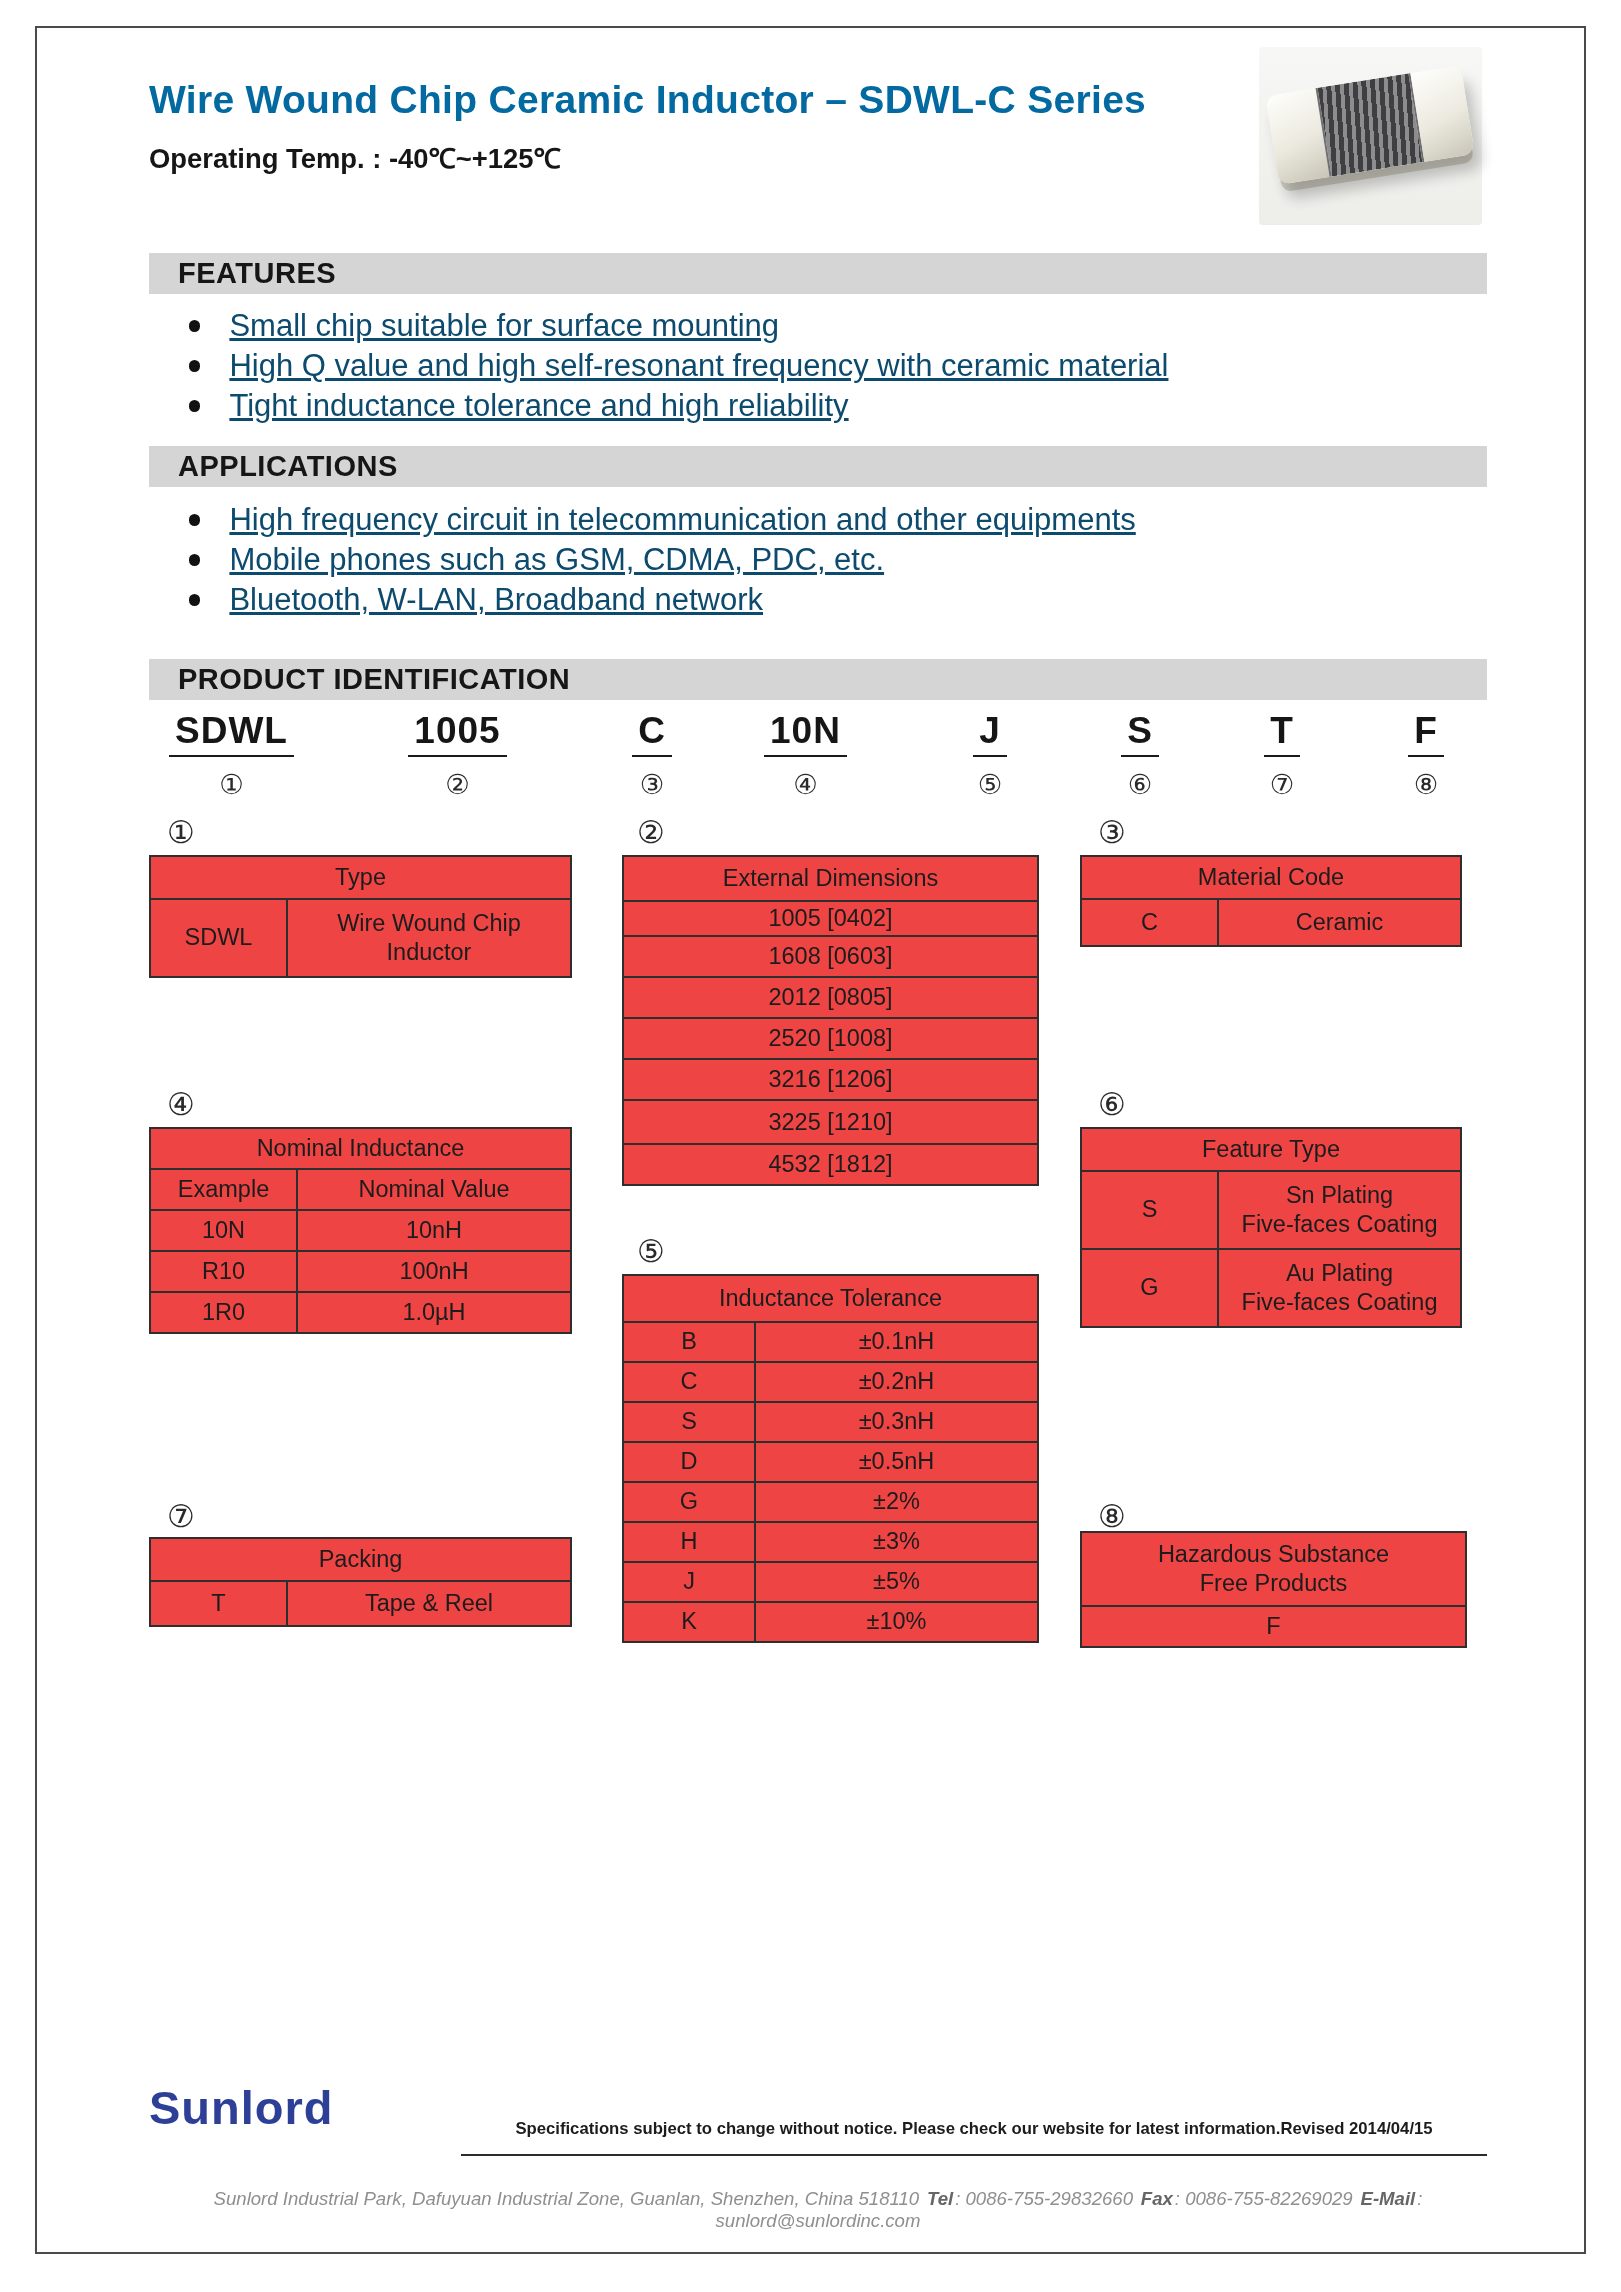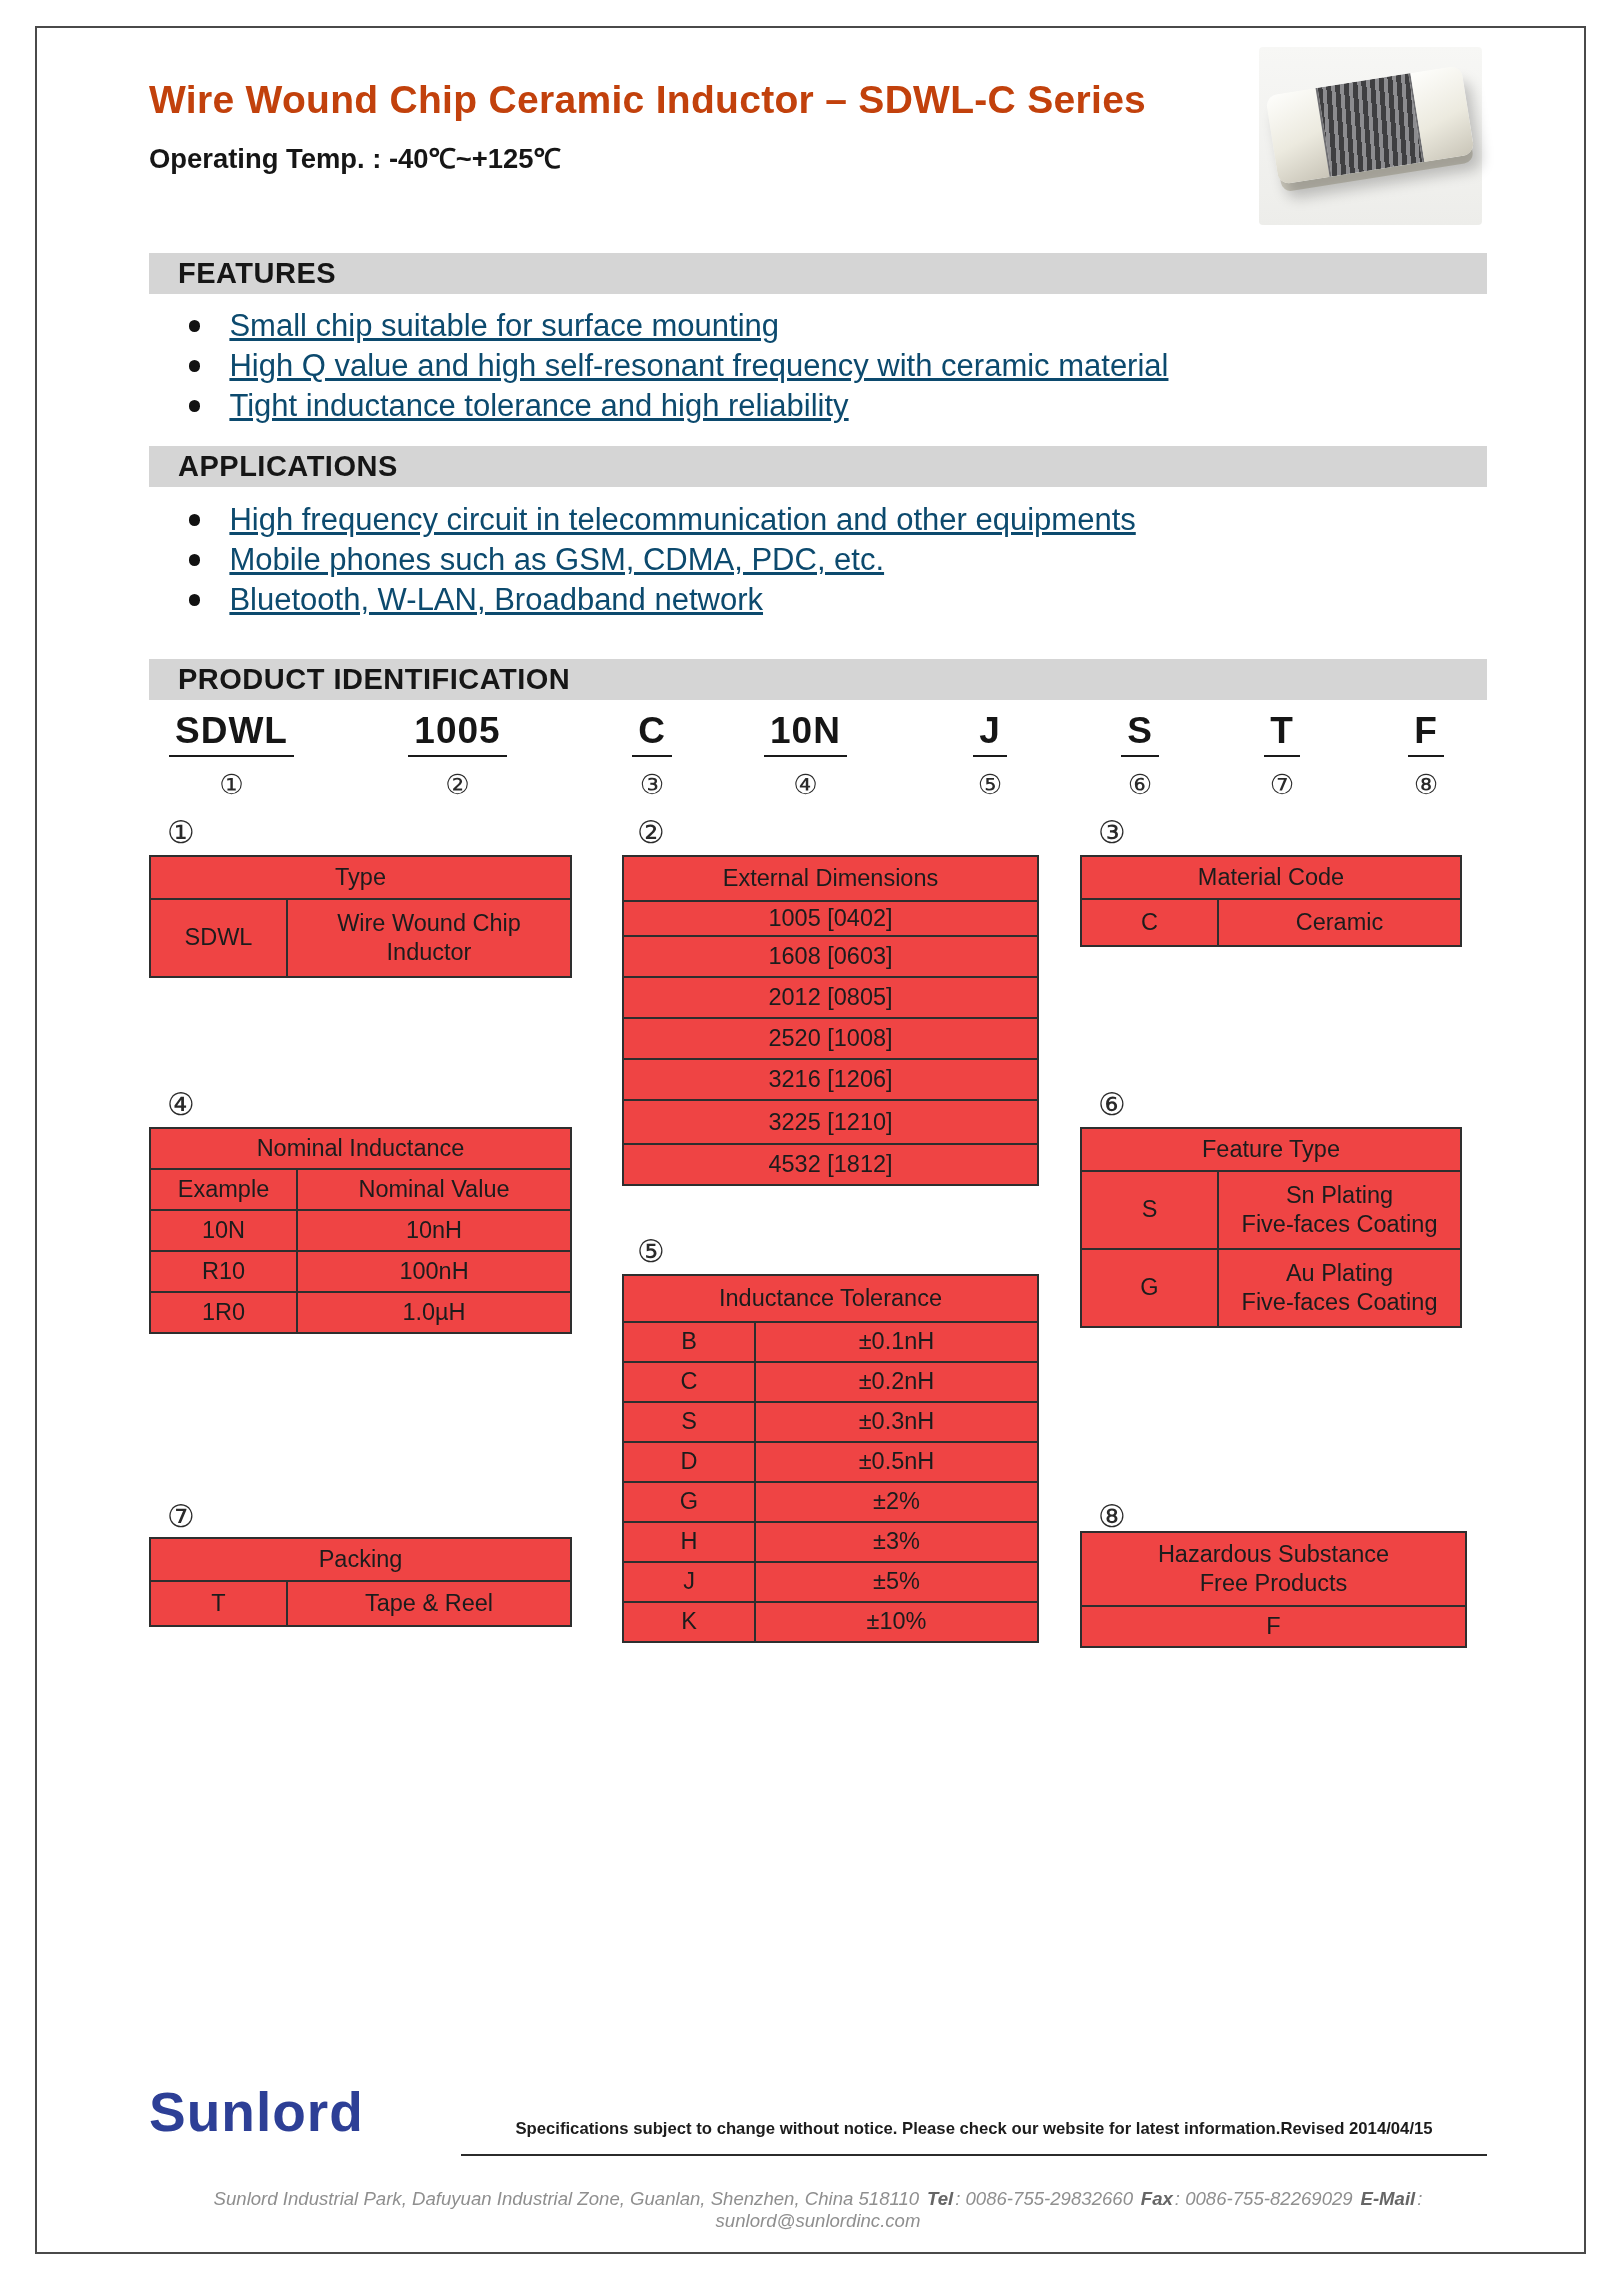--- a/index.html
+++ b/index.html
@@ -4,21 +4,21 @@
 <style>
   * { margin:0; padding:0; box-sizing:border-box; }
   html,body { background:#ffffff; }
   .page {
     position:relative; width:1621px; height:2293px; background:#ffffff;
     font-family:"Liberation Sans", sans-serif; color:#1c1c1c; overflow:hidden;
   }
   .frame { position:absolute; left:35px; top:25.5px; right:35px; bottom:39px;
            border:2px solid #4a4a4a; pointer-events:none; }
 
-  .title { position:absolute; left:149px; top:78px; font-size:39px; font-weight:bold; color:#c2410c; letter-spacing:0.3px; }
+  .title { position:absolute; left:149px; top:78px; font-size:39px; font-weight:bold; color:#0369a1; letter-spacing:0.3px; }
   .subtitle { position:absolute; left:149px; top:139px; font-size:27.4px; font-weight:bold; color:#161616; }
 
   
   .chip-photo { position:absolute; left:1259px; top:47px; width:223px; height:178px;
                 background:linear-gradient(180deg,#f7f7f5,#ededea); border-radius:3.9px; }
   .chip-body { position:absolute; left:11.8px; top:33px; width:198px; height:90px; display:flex;
                transform:rotate(-9deg); border-radius:11.8px; overflow:hidden;
                box-shadow:5.9px 15.7px 13.7px rgba(0,0,0,0.22), 0 9.8px 0 -2px #cfccc0; }
   .term { width:51px; background:linear-gradient(160deg,#fefefc 0%,#eceadf 55%,#c9c5b8 100%); }
   .coil { flex:1; border-left:2px solid #6f6f72; border-right:2px solid #6f6f72;
@@ -36,21 +36,21 @@
   .code-val { font-size:37px; font-weight:bold; color:#161616; border-bottom:2.9px solid #1a1a1a; padding:0 5.9px 2.9px; letter-spacing:1px; }
   .code-num { font-size:27.4px; margin-top:11.8px; color:#2a2a2a; }
 
   .marker { position:absolute; font-size:31px; color:#2a2a2a; }
 
   .dtable { position:absolute; border-collapse:collapse; table-layout:fixed; background:#ef4444;
             border:2.9px solid #2e2e2e; }
   .dtable td { border:2px solid #2e2e2e; text-align:center; vertical-align:middle;
                padding:2px 7.8px; font-size:23.5px; color:#1c1c1c; line-height:1.25; }
 
-  .logo { position:absolute; left:149px; top:2080px; font-size:55px; font-weight:bold;
+  .logo { position:absolute; left:149px; top:2080px; font-size:47px; font-weight:bold;
           color:#2d3f96; letter-spacing:1px; }
   .footer-note { position:absolute; left:461px; top:2119px; width:1026px; display:flex;
                  justify-content:center; font-size:16.7px; font-weight:bold; color:#1c1c1c; }
   .footer-rule { position:absolute; left:461px; top:2154px; width:1026px; border-top:2px solid #2b2b2b; }
   .address { position:absolute; left:149px; top:2188px; width:1338px; text-align:center;
              font-size:18.6px; color:#8f8f8f;font-style:italic; }
   .addr-label { font-weight:bold; color:#666; margin-left:7.8px; margin-right:2px; }
 </style>
 </head>
 <body>

